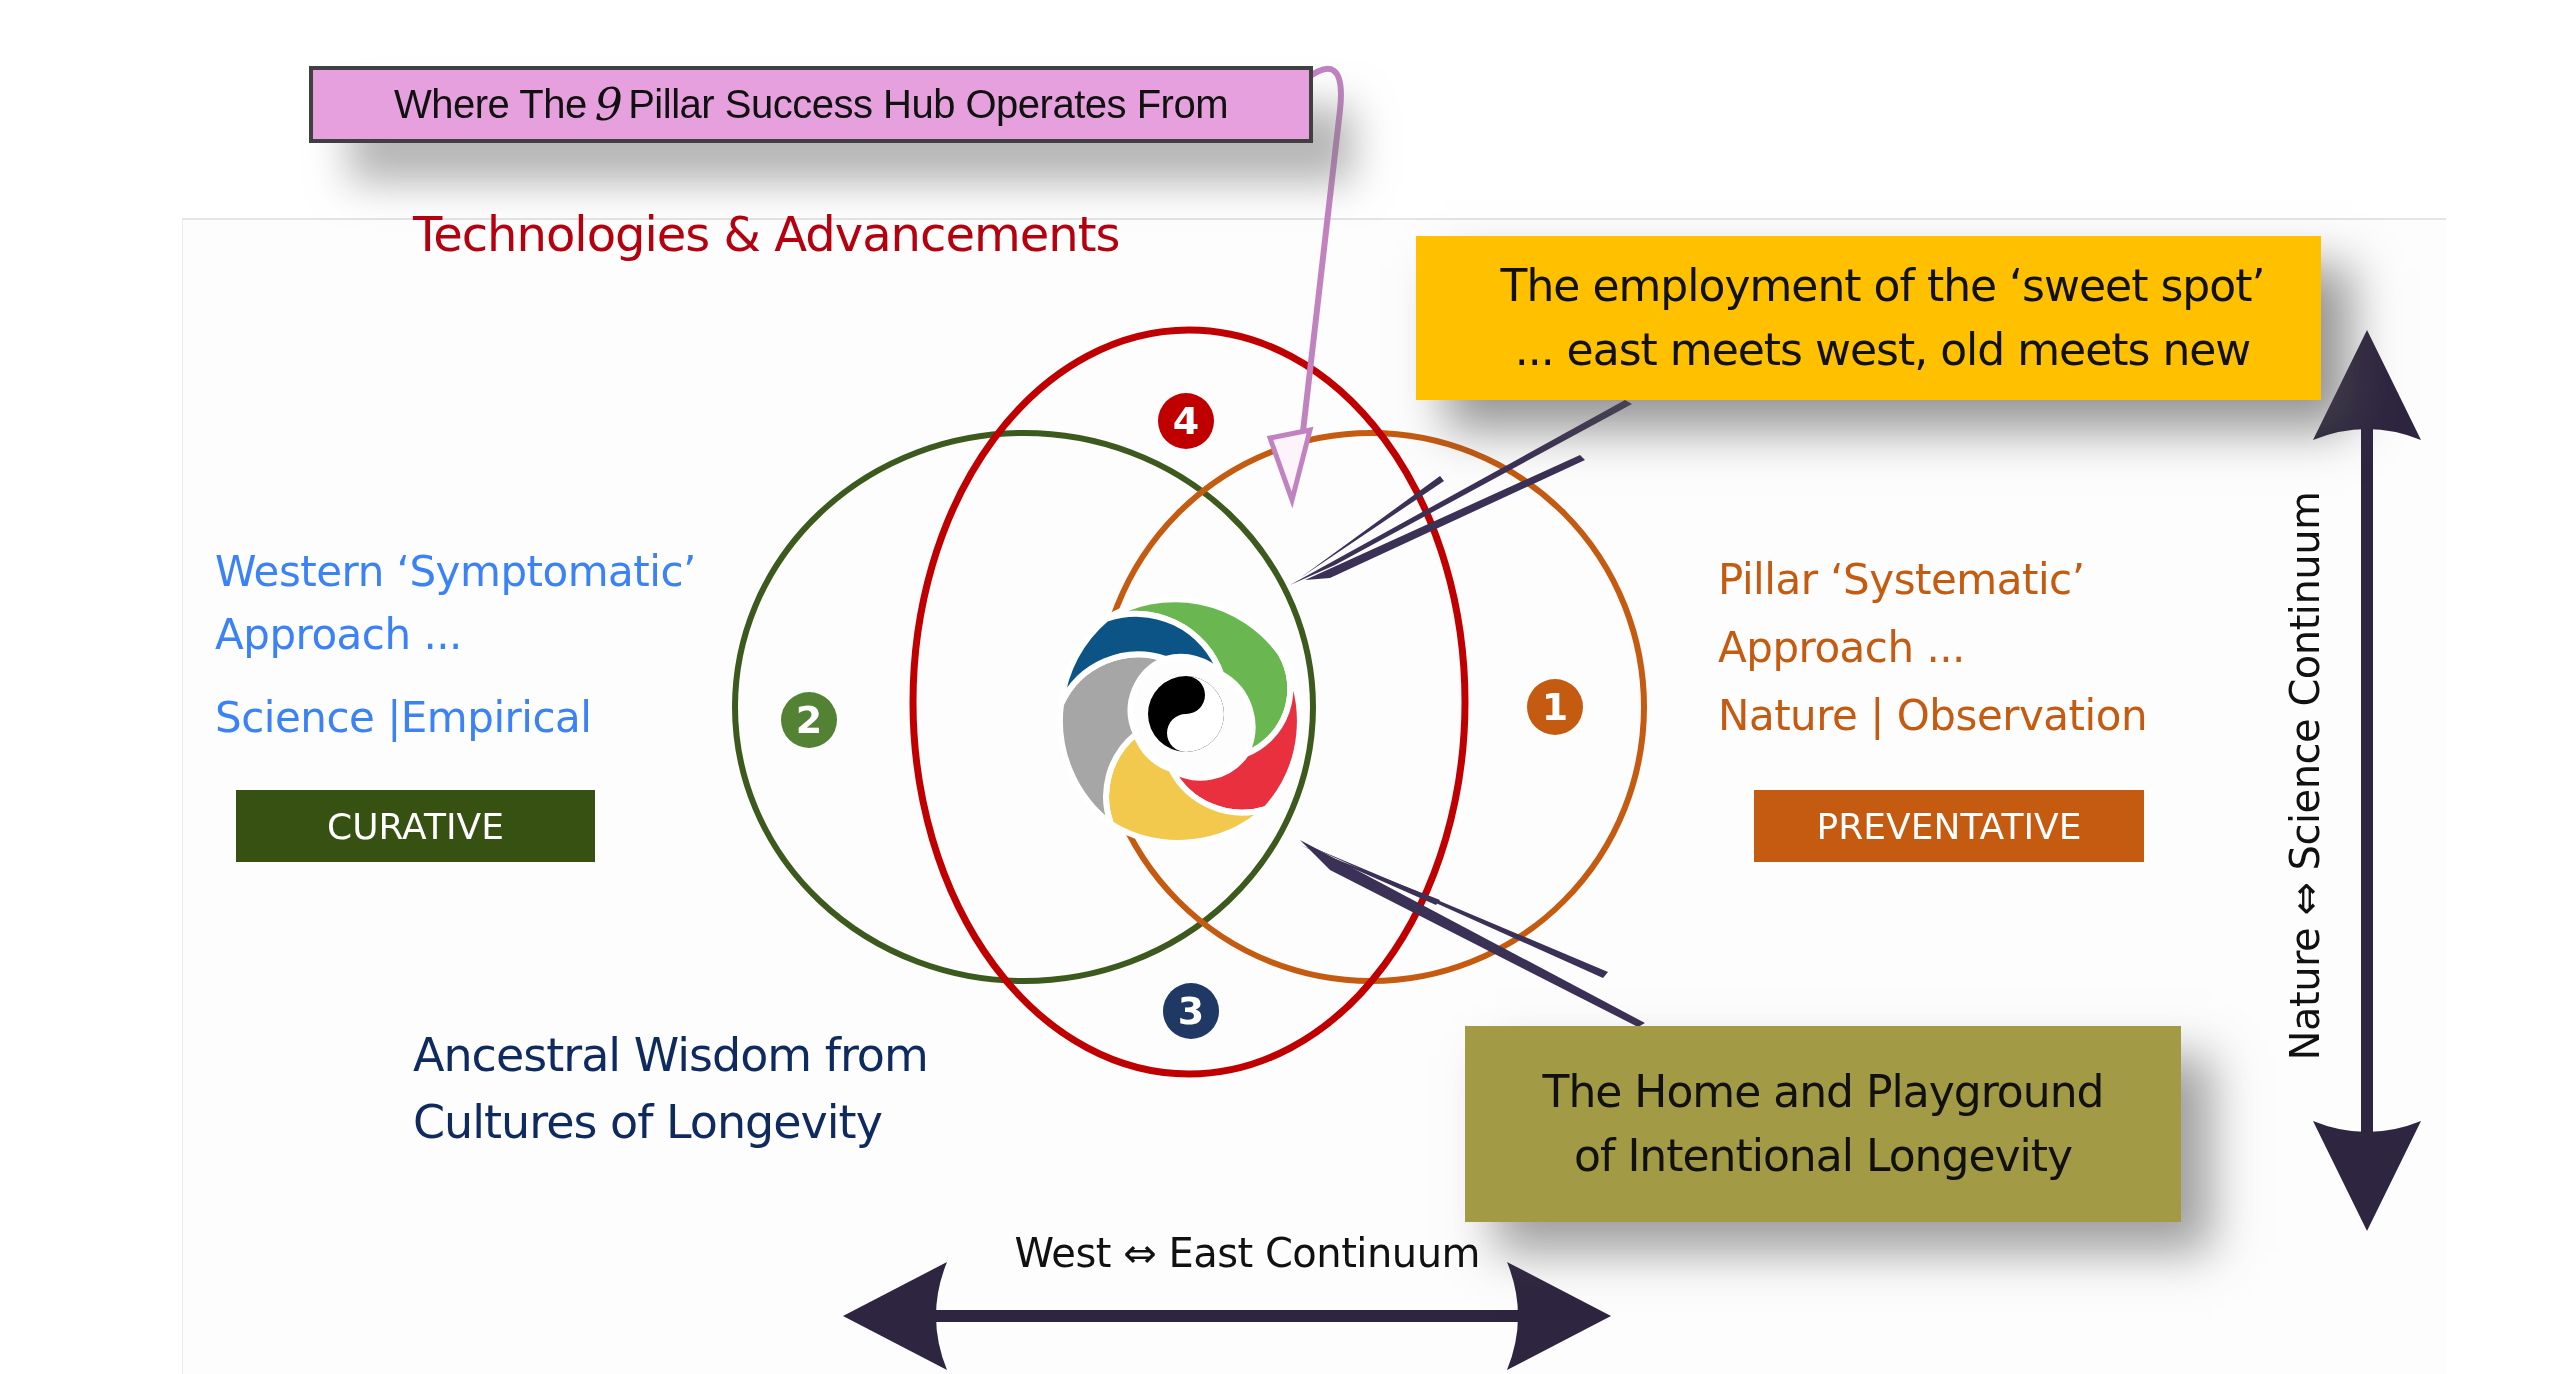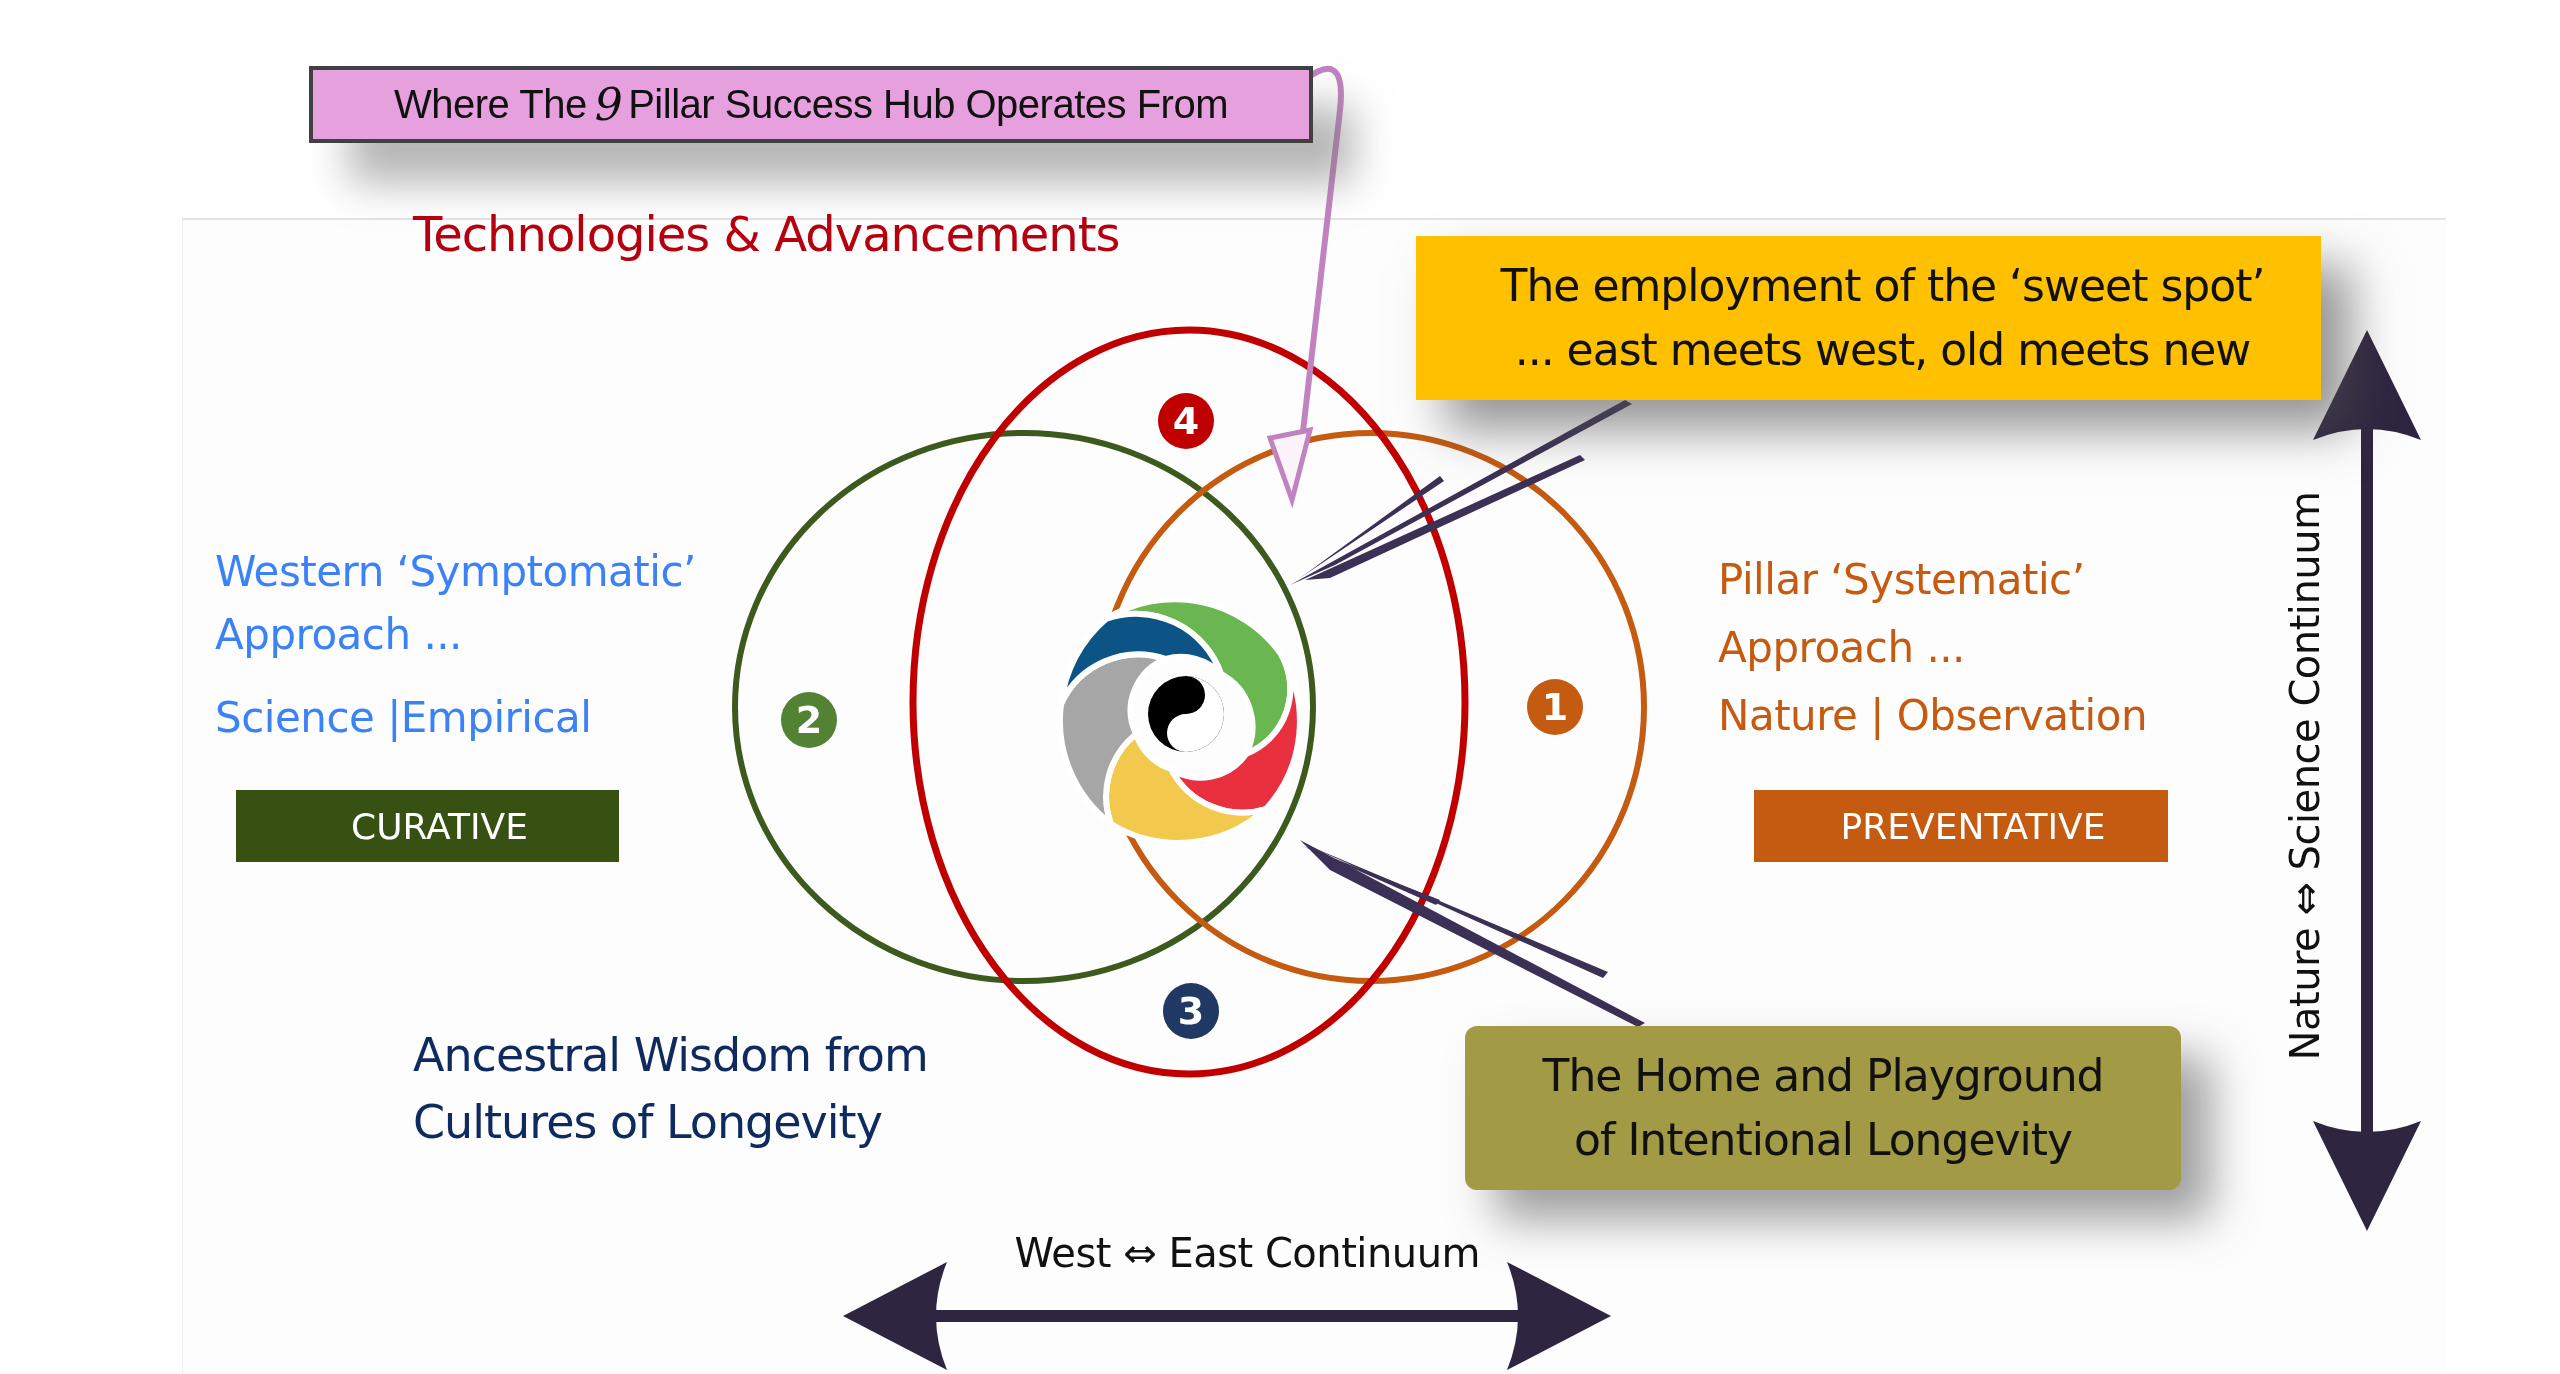--- a/index.html
+++ b/index.html
@@ -26,36 +26,36 @@
     left: 413px; top: 200px; color: #b5000f; font-size: 48px; line-height: 68px;
     font-family: "DejaVu Sans", sans-serif; letter-spacing: -1px;
   }
   .yellow-box {
     left: 1416px; top: 236px; width: 877px; height: 164px; background: #ffc000;
     box-shadow: 30px 30px 45px rgba(80,80,80,0.6);
     display: flex; flex-direction: column; align-items: center; justify-content: center;
     font-size: 44px; line-height: 64px; color: #111; font-family: "DejaVu Sans", sans-serif; letter-spacing: -1px; padding-left: 28px;
   }
   .olive-box {
-    left: 1465px; top: 1026px; width: 716px; height: 164px; background: #a29a45;
+    left: 1465px; top: 1026px; width: 716px; height: 196px; background: #a29a45;
     box-shadow: 30px 30px 45px rgba(80,80,80,0.55);
     display: flex; flex-direction: column; align-items: center; justify-content: center;
-    font-size: 44px; line-height: 64px; color: #111; font-family: "DejaVu Sans", sans-serif; letter-spacing: -1px; border-radius: 12px;
+    font-size: 44px; line-height: 64px; color: #111; font-family: "DejaVu Sans", sans-serif; letter-spacing: -1px;
   }
   .west-text {
     left: 215px; top: 540px; color: #3b82f6; font-size: 42px; line-height: 63px;
     font-family: "DejaVu Sans", sans-serif; letter-spacing: -0.5px;
   }
   .east-text {
     left: 1718px; top: 546px; color: #c55a11; font-size: 42px; line-height: 68px;
     font-family: "DejaVu Sans", sans-serif; letter-spacing: -0.5px;
   }
   .tag {
     height: 72px; display: flex; align-items: center; justify-content: center;
-    color: #fff; font-size: 36px; font-family: "DejaVu Sans", sans-serif; padding-left: 24px;
+    color: #fff; font-size: 36px; font-family: "DejaVu Sans", sans-serif;
   }
   .tag-curative { left: 236px; top: 790px; width: 359px; background: #375113; }
   .tag-preventative { left: 1754px; top: 790px; width: 390px; background: #c55a11; }
   .ancestral {
     left: 413px; top: 1022px; color: #0e2a5e; font-size: 46px; line-height: 67px;
     font-family: "DejaVu Sans", sans-serif; letter-spacing: -1px;
   }
   .badge {
     width: 56px; height: 56px; border-radius: 50%; color: #fff; font-weight: bold;
     font-size: 38px; display: flex; align-items: center; justify-content: center;

